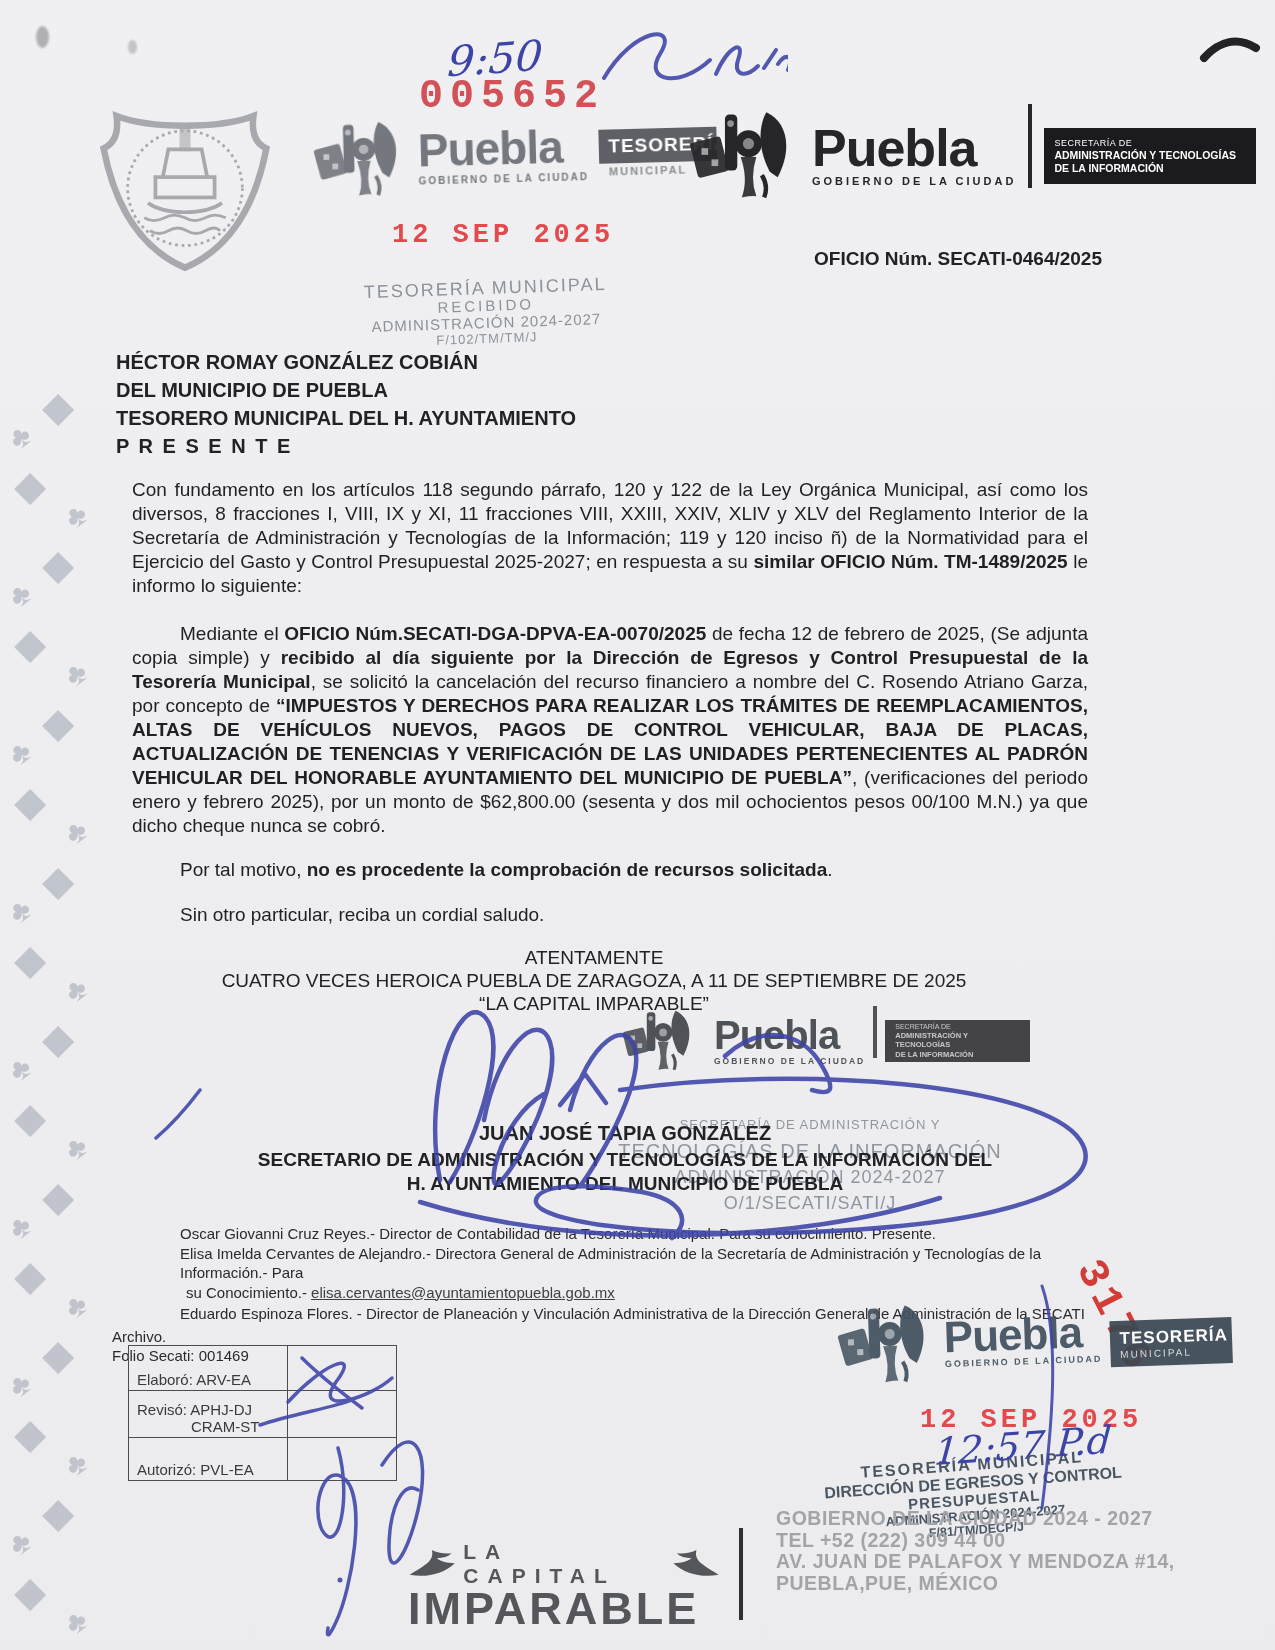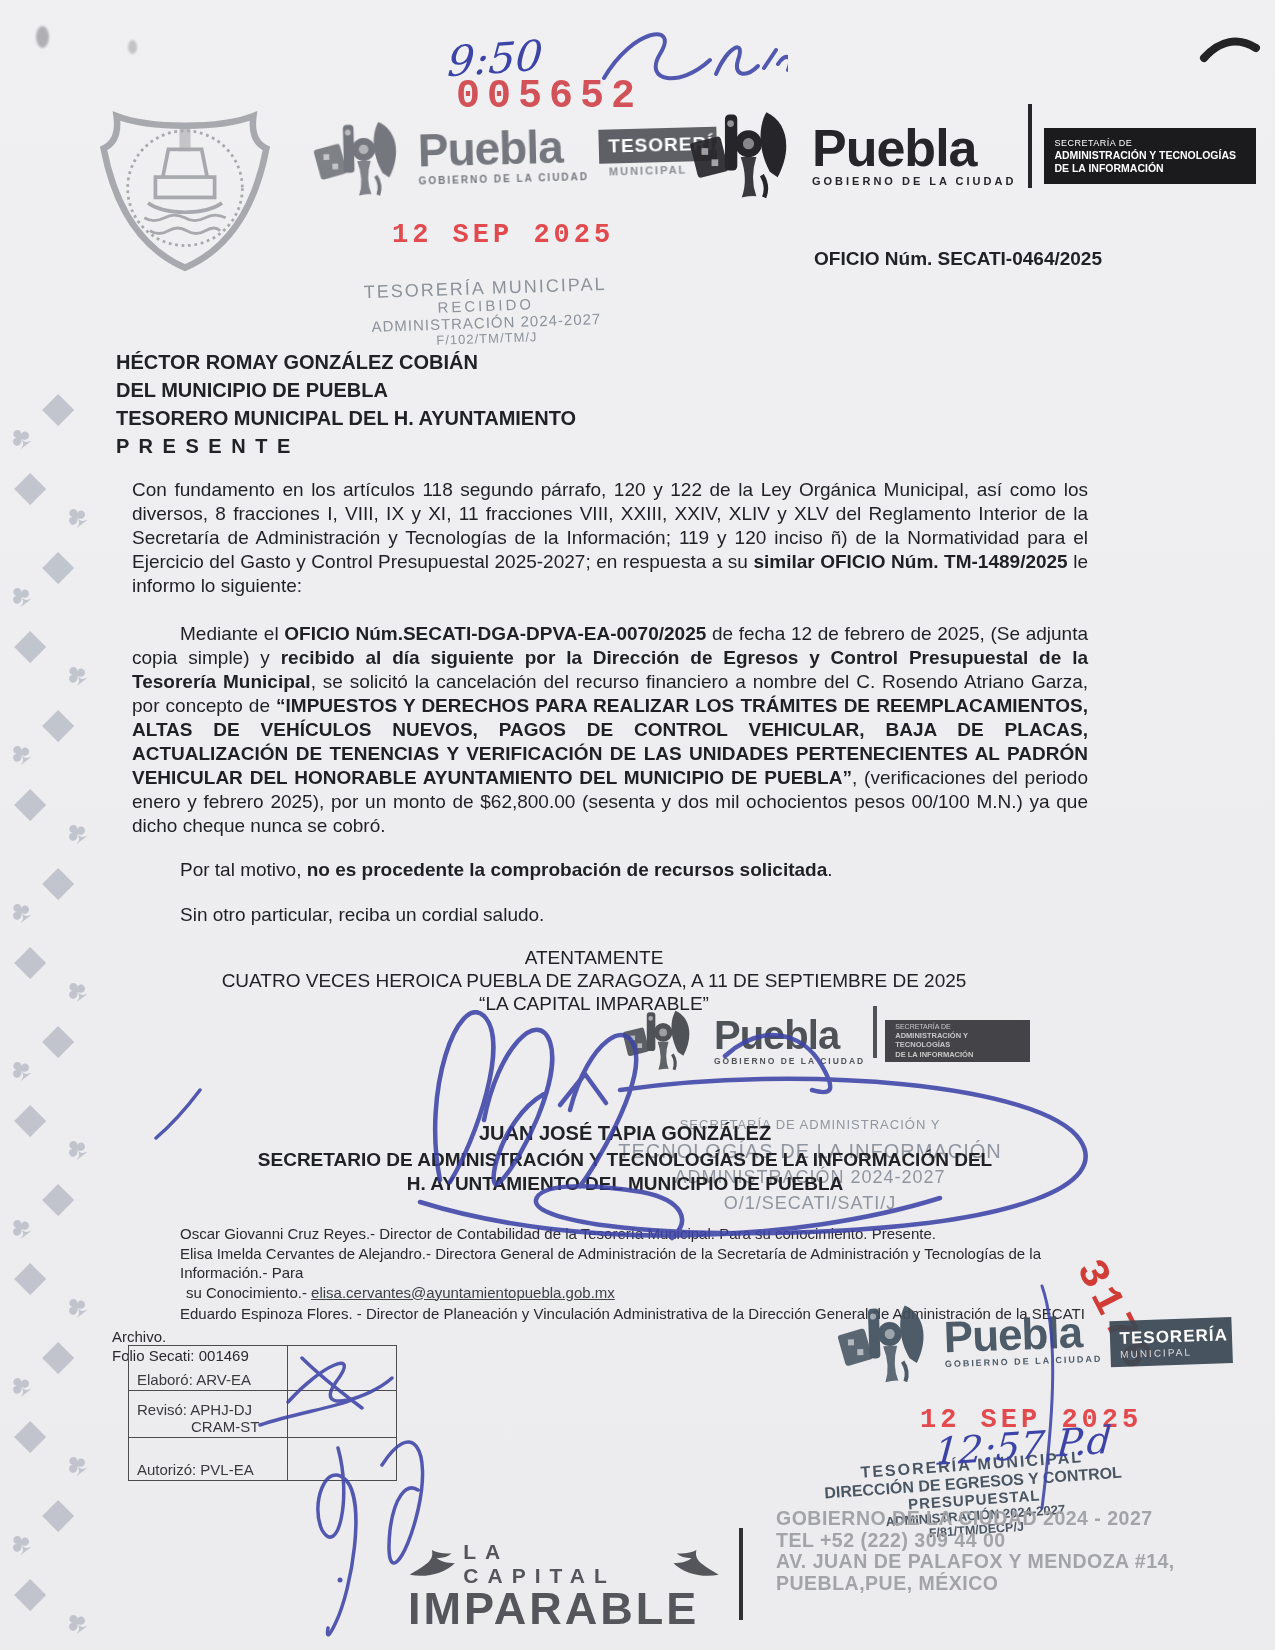--- a/index.html
+++ b/index.html
@@ -150,21 +150,21 @@
   <svg class="abs" style="left:90px;top:92px;color:#a8a9ae;" width="190" height="185">
       <use href="#crest"></use>
     </svg>
 
   <div class="abs hand" style="left:448px;top:34px;font-size:42px;">9:50</div>
   <svg class="abs sig-svg" style="left:588px;top:16px;" width="200" height="95" stroke-width="4">
     <path d="M16,62 C45,12 92,6 72,38 C55,66 92,72 122,44"></path>
     <path d="M128,58 C140,30 158,22 150,44 C145,60 158,62 170,50"></path>
     <path d="M176,52 l12,-18 M190,48 c8,-12 16,-8 10,6"></path>
   </svg>
-  <div class="abs red-stamp" style="left:456px;top:74px;font-size:40px;letter-spacing:7px;opacity:.9;">005652</div>
+  <div class="abs red-stamp" style="left:419px;top:74px;font-size:40px;letter-spacing:7px;opacity:.9;">005652</div>
 
   <div class="abs plogo" style="left:312px;top:112px;color:#74777d;transform:rotate(-1.5deg);filter:blur(.3px);">
     <svg class="plogo-icon" width="96" height="88">
         <use href="#talavera"></use>
       </svg>
     <div>
       <div class="plogo-name" style="font-size:46px;">Puebla</div>
       <div class="plogo-tag" style="font-size:10px;">GOBIERNO DE LA CIUDAD</div>
     </div>
     <div>

